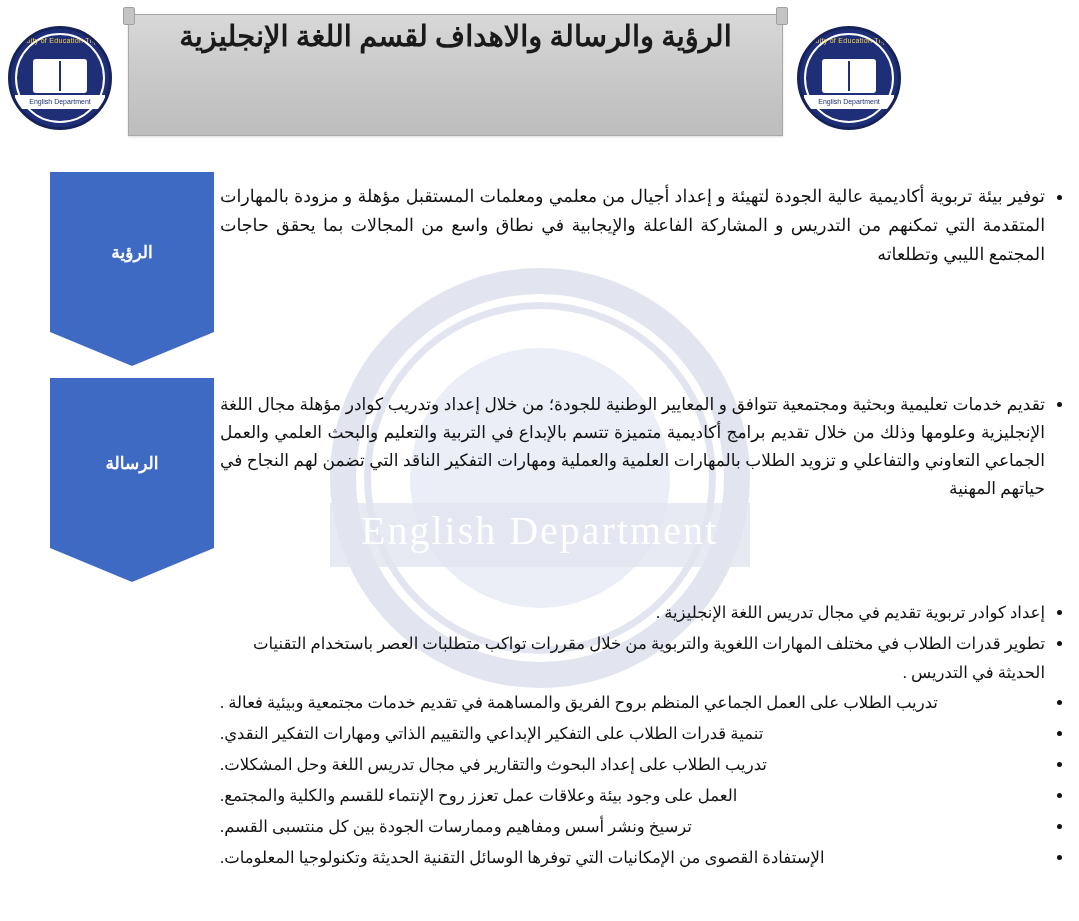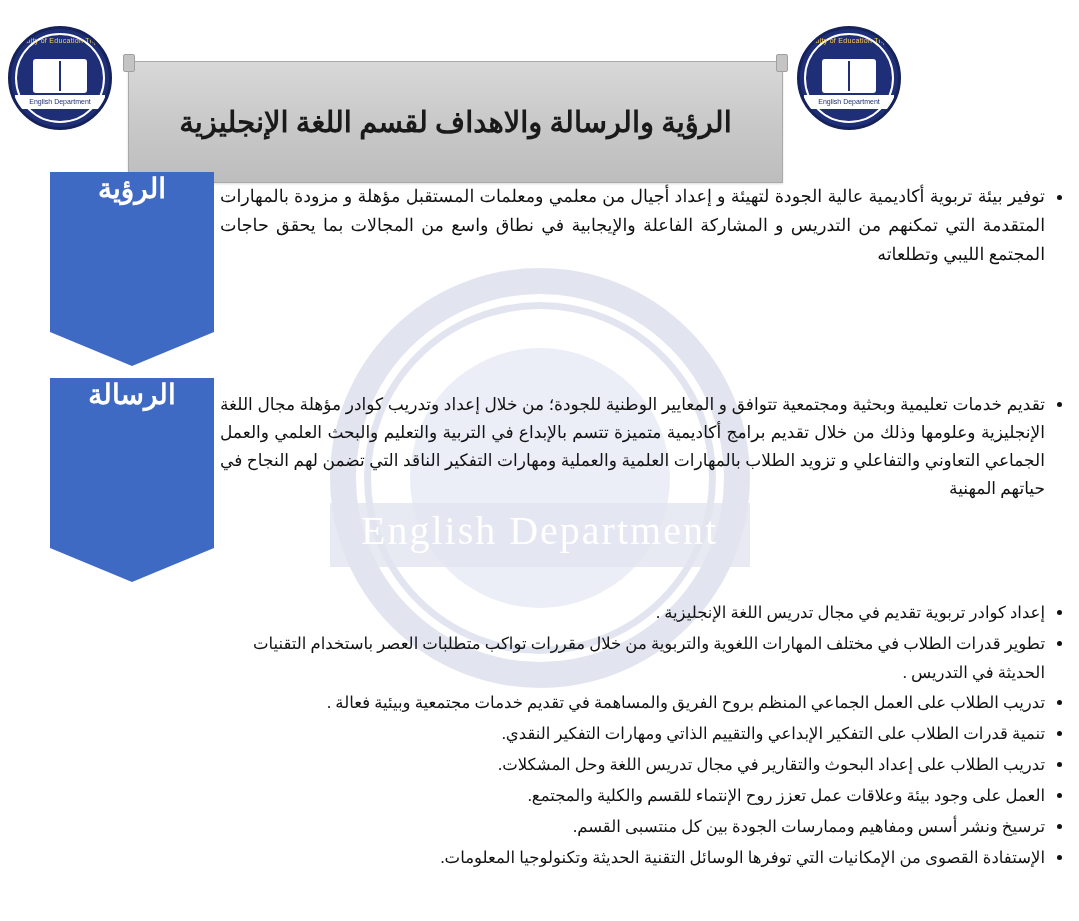--- a/index.html
+++ b/index.html
@@ -148,24 +148,22 @@
 
   .title-plate {
     position: absolute;
     left: 128px;
     right: 296px;
     top: 14px;
     height: 120px;
     background: linear-gradient(180deg,#d8d8d8 0%, #c9c9c9 50%, #bdbdbd 100%);
     border: 1px solid #a9a9a9;
     display: flex;
-    align-items: center;
     justify-content: center;
     box-shadow: 0 1px 2px rgba(0,0,0,.15);
-    margin-top: 47px;
   }
   .title-plate .ribbon-pin {
     position: absolute;
     top: -8px;
     width: 10px;
     height: 16px;
     background: #c4c4c4;
     border: 1px solid #a0a0a0;
     border-radius: 2px;
   }
@@ -199,23 +197,24 @@
     display: flex;
     flex-direction: column;
   }
 
   .arrow {
     position: relative;
     width: 164px;
     background: #3f6ac4;
     color: #ffffff;
     display: flex;
+    align-items: center;
     justify-content: center;
     font-weight: bold;
-    font-size: 28px;
+    font-size: 17px;
     font-family: "Liberation Serif", serif;
     margin: 0 0 8px 4px;
   }
   .arrow:after {
     content: "";
     position: absolute;
     left: 0;
     top: 100%;
     width: 0;
     height: 0;
@@ -238,21 +237,21 @@
     padding: 0 26px 0 0;
     list-style: disc;
   }
   .block li { margin: 0 0 2px 0; }
 
   .b-vision  { margin-top: 22px; }
   .b-mission { margin-top: 122px; font-size: 17px; }
   .b-goals   { margin-top: 96px; font-size: 16.5px; line-height: 1.75; }
   .b-goals ul { text-align: center; }
   .b-goals li { text-align: right; display: list-item; }
-  .b-goals .li-center { text-align: right; }
+  .b-goals .li-center { text-align: left; }
 </style>
 </head>
 <body>
 
 <div class="watermark">
   <div class="ring"></div>
   <div class="ring2"></div>
   <div class="inner"></div>
   <div class="band"></div>
   <div class="wm-text">English Department</div>

